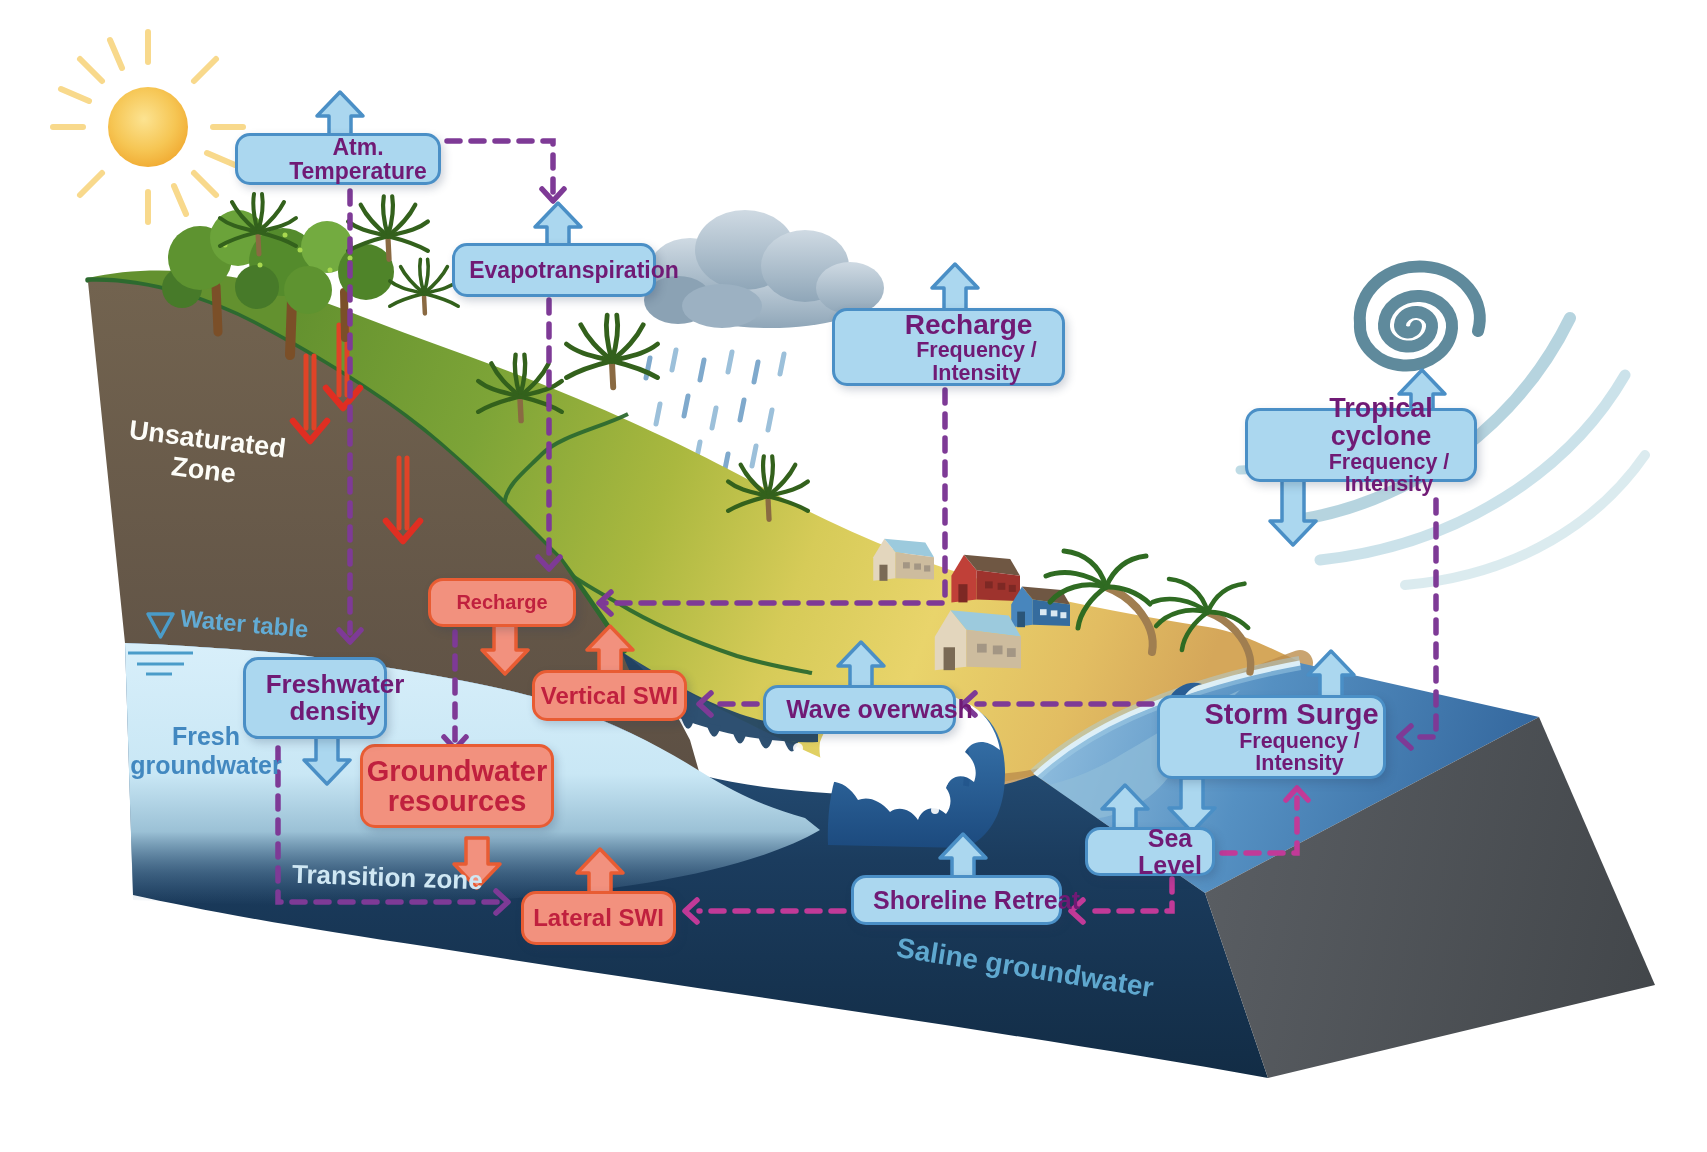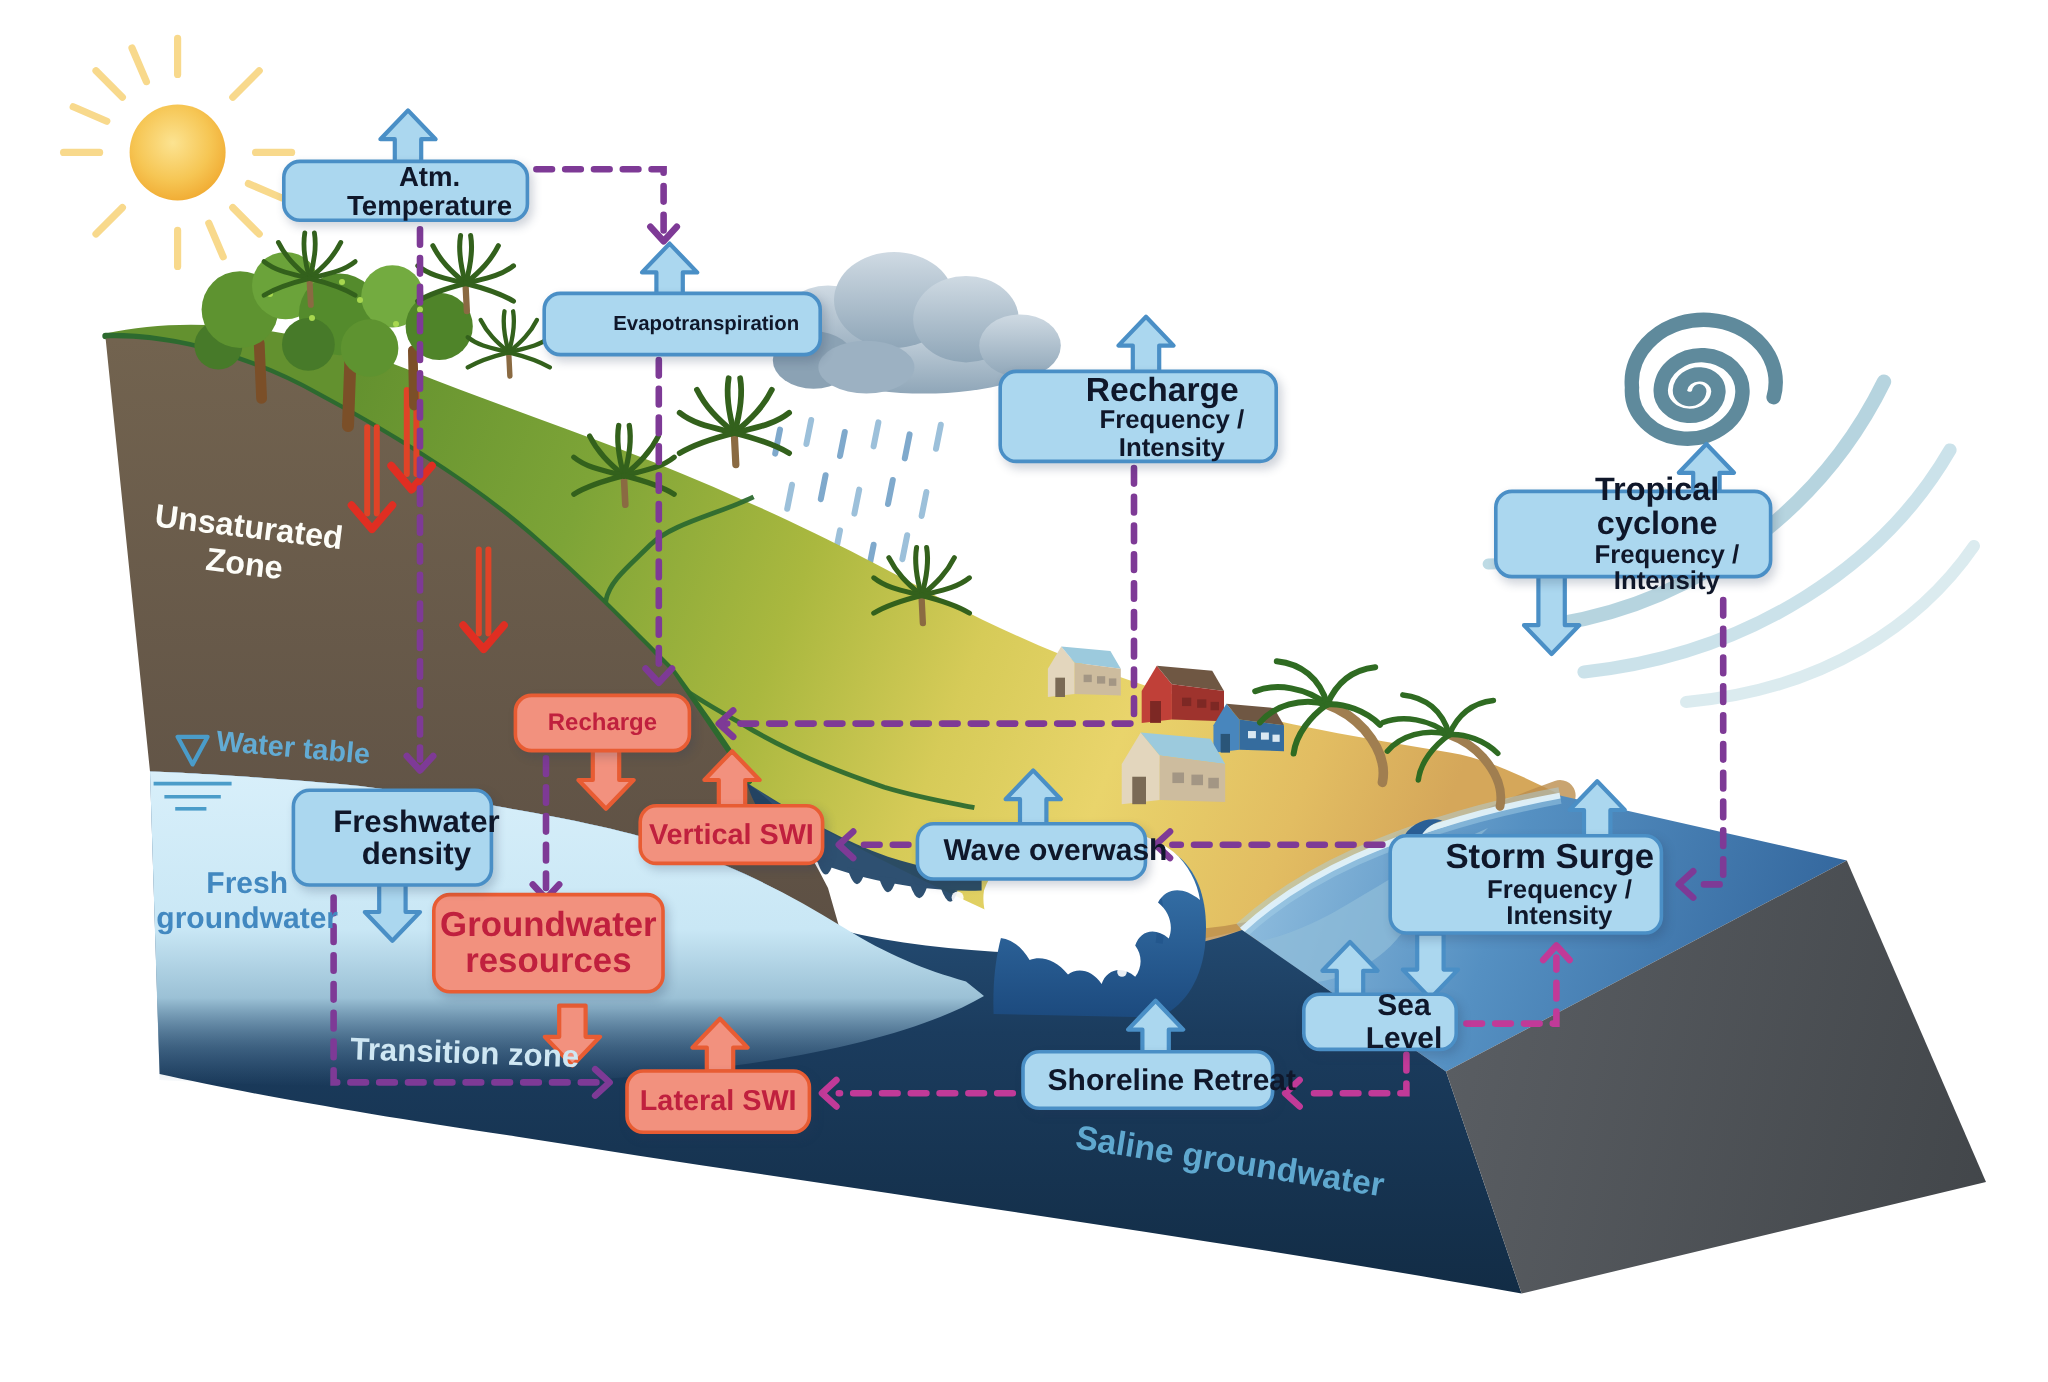--- a/index.html
+++ b/index.html
@@ -2,21 +2,21 @@
 <html><head>
 <meta charset="utf-8">
 <style>
   html,body{margin:0;padding:0;background:#fff;}
   .stage{position:relative;width:1707px;height:1152px;overflow:hidden;background:#fff;
          font-family:"Liberation Sans",sans-serif;}
   .scene{position:absolute;left:0;top:0;width:1707px;height:1152px;}
   .node{position:absolute;display:flex;flex-direction:column;align-items:center;justify-content:center;
         text-align:center;font-weight:bold;border:3.5px solid;border-radius:15px;box-sizing:border-box;
         line-height:1.05;box-shadow:3px 4px 8px rgba(40,60,90,.22);}
-  .node.blue{background:#abd7ef;border-color:#4a8fc6;color:#0f172a;padding-left:40px;}
+  .node.blue{background:#abd7ef;border-color:#4a8fc6;color:#701a75;padding-left:40px;}
   .node.orange{background:#f2917e;border-color:#e85c33;color:#c0203e;}
   .node .s{font-size:21.5px;margin-left:16px;}
   .zl{position:absolute;font-weight:bold;text-align:center;transform-origin:center;}
   .frond{stroke:#2f6b22;stroke-width:5;fill:none;stroke-linecap:round;}
   .pfrond{stroke:#33611c;stroke-width:4;fill:none;stroke-linecap:round;}
   .dash{fill:none;stroke-width:5.5;stroke-linecap:round;stroke-dasharray:13 11;}
   .chev{fill:none;stroke-width:5.5;stroke-linecap:round;stroke-linejoin:round;}
   .pu{stroke:#7e3a96;} .mg{stroke:#c13a98;}
   .barrB{fill:#abd7ef;stroke:#4a8fc6;stroke-width:3.5;stroke-linejoin:round;}
   .barrO{fill:#f2917e;stroke:#e85c33;stroke-width:3.5;stroke-linejoin:round;}
@@ -313,21 +313,21 @@
     <path class="barrO" d="M494,624 V650 H482 L505,674 L528,650 H516 V624 Z"></path>
     <path class="barrO" d="M599,672 V650 H587 L610,626 L633,650 H621 V672 Z"></path>
     <path class="barrO" d="M466,838 V864 H454 L477,888 L500,864 H488 V838 Z"></path>
     <path class="barrO" d="M589,893 V873 H577 L600,849 L623,873 H611 V893 Z"></path>
   </g>
 </svg>
 
 <div class="node blue" style="left:235px;top:133px;width:206px;height:52px;font-size:23px">
       <span>Atm. Temperature</span>
     </div>
-<div class="node blue" style="left:452px;top:243px;width:233px;height:54px;font-size:17px;white-space:nowrap">
+<div class="node blue" style="left:452px;top:243px;width:204px;height:54px;font-size:23px;white-space:nowrap">
       <span>Evapotranspiration</span>
     </div>
 <div class="node blue" style="left:832px;top:308px;width:233px;height:78px">
   <span class="t" style="font-size:28px">Recharge</span>
   <span class="s">Frequency / Intensity</span>
 </div>
 <div class="node blue" style="left:1245px;top:408px;width:232px;height:74px">
   <span class="t" style="font-size:27px">Tropical cyclone</span>
   <span class="s">Frequency / Intensity</span>
 </div>
@@ -349,21 +349,21 @@
     </div>
 <div class="node orange" style="left:532px;top:670px;width:155px;height:51px;font-size:24px;white-space:nowrap">
       <span>Vertical SWI</span>
     </div>
 <div class="node orange" style="left:521px;top:891px;width:155px;height:54px;font-size:24px;white-space:nowrap">
       <span>Lateral SWI</span>
     </div>
 <div class="node orange" style="left:360px;top:744px;width:194px;height:84px;font-size:29px">
       <span>Groundwater resources</span>
     </div>
-<div class="node blue" style="left:243px;top:657px;width:168px;height:82px;font-size:26px">
+<div class="node blue" style="left:243px;top:657px;width:144px;height:82px;font-size:26px">
       <span>Freshwater density</span>
     </div>
 
 <div class="zl" style="left:118px;top:424px;width:175px;font-size:27px;color:#fdfdf8;transform:rotate(7deg)">Unsaturated Zone</div>
 <div class="zl" style="left:180px;top:610px;font-size:24px;color:#62abd4;white-space:nowrap;transform:rotate(5deg)">Water table</div>
 <div class="zl" style="left:126px;top:722px;width:160px;font-size:25px;color:#4288c0">Fresh groundwater</div>
 <div class="zl" style="left:292px;top:862px;font-size:26px;color:#cfe7f3;white-space:nowrap;transform:rotate(2deg)">Transition zone</div>
 <div class="zl" style="left:895px;top:952px;font-size:28px;color:#5fa8cf;white-space:nowrap;transform:rotate(9deg)">Saline groundwater</div>
 </div>
 

